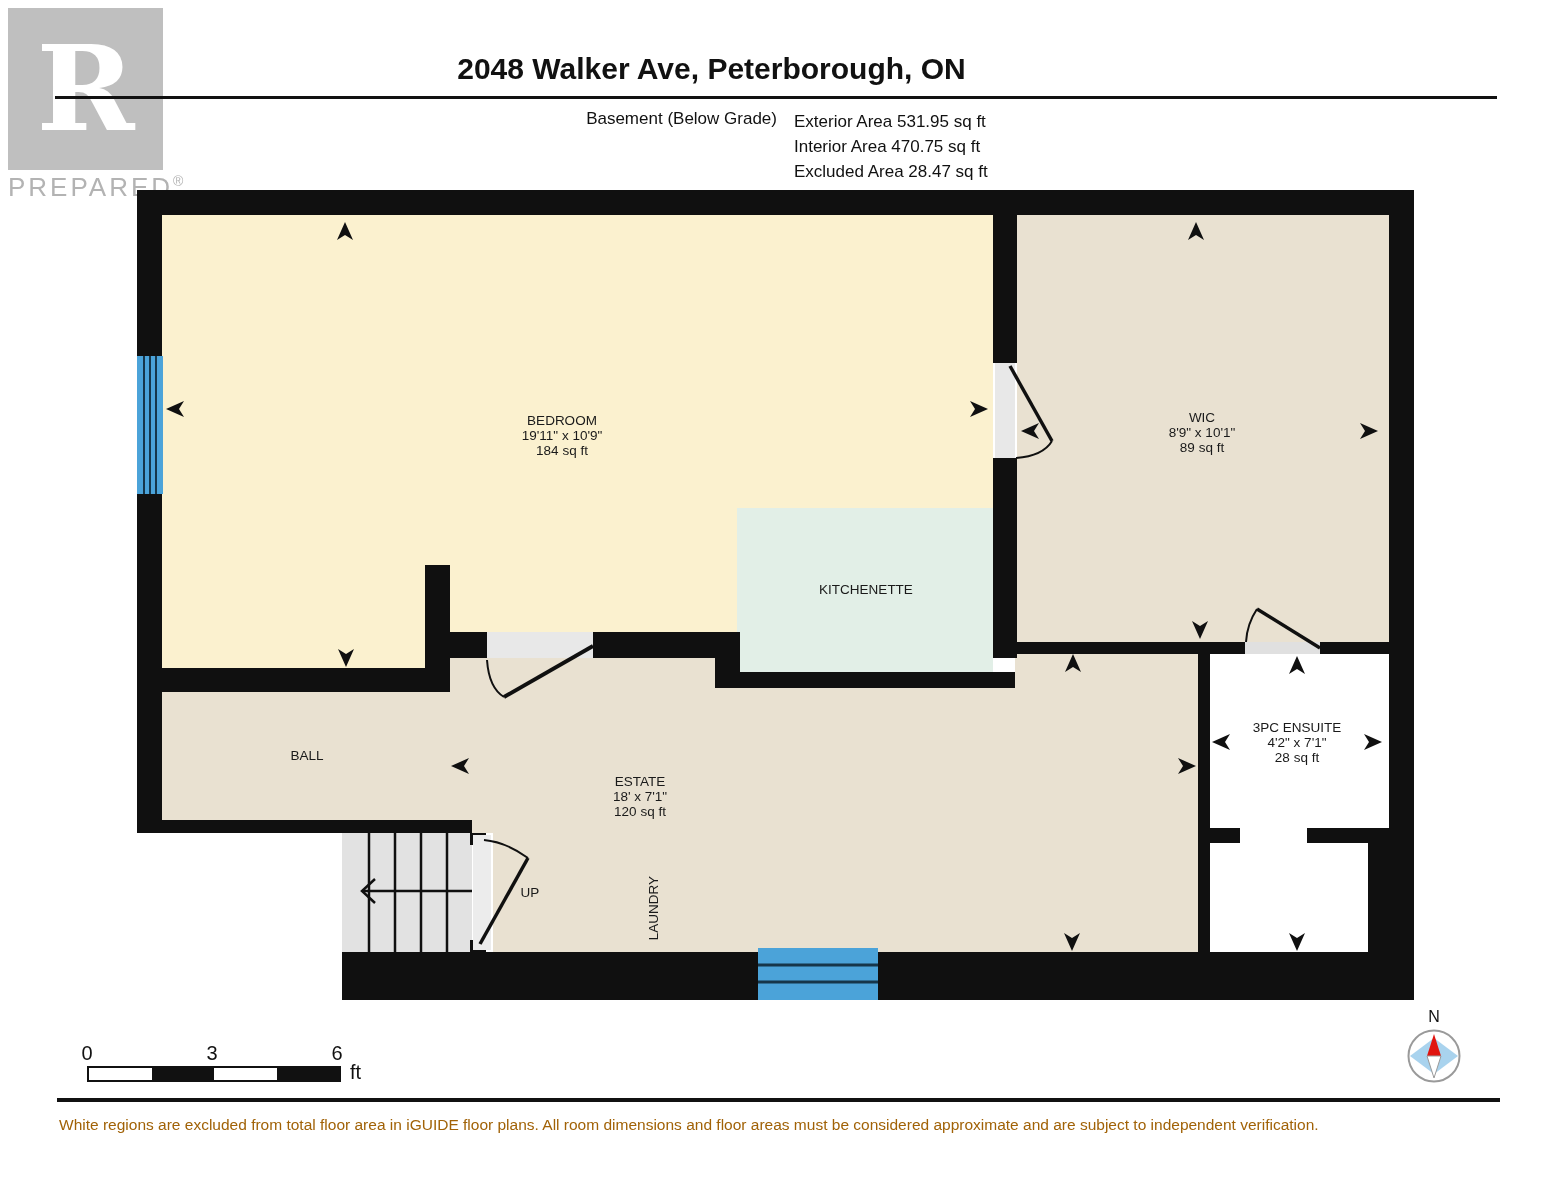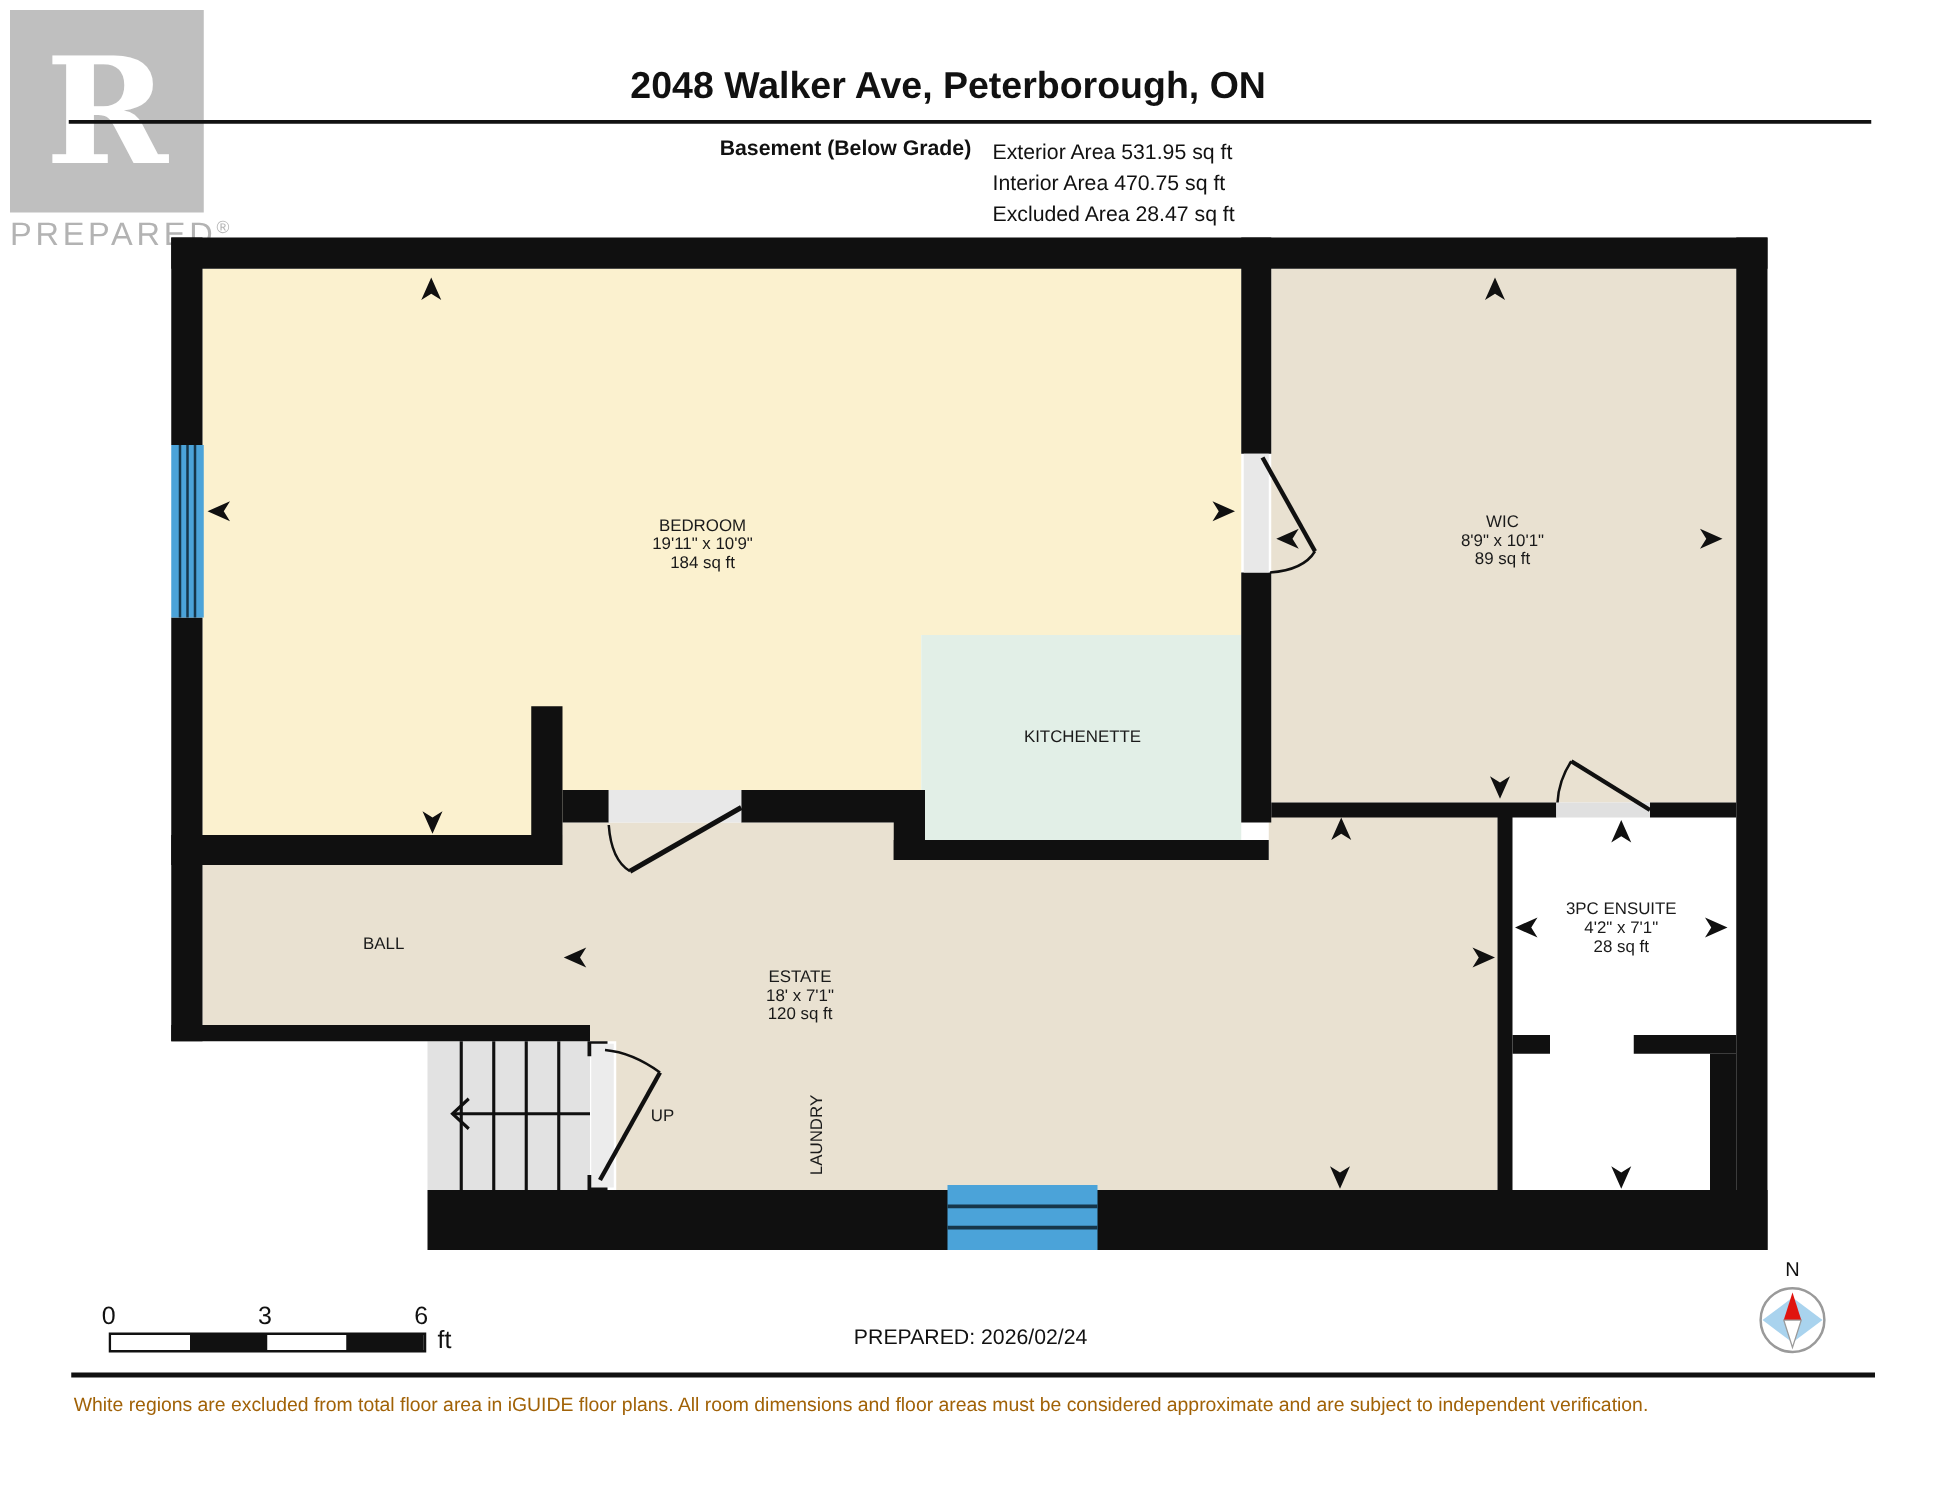--- a/index.html
+++ b/index.html
@@ -4,23 +4,23 @@
 <style>
   html,body{margin:0;padding:0;background:#fff;}
   body{font-family:"Liberation Sans", sans-serif;color:#111;}
   #stage{position:relative;width:1553px;height:1200px;background:#fff;overflow:hidden;}
   .abs{position:absolute;}
   
   #logo-box{left:8px;top:8px;width:155px;height:162px;background:#bfbfbf;display:flex;align-items:center;justify-content:center;z-index:1;}
   #logo-letter{font-family:"DejaVu Serif", serif;font-weight:bold;font-size:118px;color:#fff;line-height:1;}
   #logo-word{left:8px;top:172px;font-size:26px;letter-spacing:3px;color:#b3b3b3;z-index:1;}
   #logo-word sup{font-size:14px;}
-  #page-title{left:0;top:52px;width:1423px;text-align:center;font-size:30px;font-weight:bold;z-index:2;margin-left:47px;}
+  #page-title{left:0;top:52px;width:1423px;text-align:center;font-size:30px;font-weight:bold;z-index:2;}
   #header-rule{left:55px;top:96px;width:1442px;height:3px;background:#111;z-index:2;}
-  #floor-label{right:776px;top:109px;font-size:17px;font-weight:bold;text-align:right;white-space:nowrap;z-index:2;}
+  #floor-label{right:776px;top:109px;font-size:17px;font-weight:normal;text-align:right;white-space:nowrap;z-index:2;}
   #area-lines{left:794px;top:109px;font-size:17px;line-height:25px;z-index:2;}
   
   #plan{left:0;top:0;z-index:1;}
   
   .room-label{transform:translate(-50%,-50%);text-align:center;font-size:13.5px;line-height:15px;color:#1a1a1a;white-space:nowrap;z-index:3;}
   .room-label span{display:block;}
   #label-laundry{transform:translate(-50%,-50%) rotate(-90deg);}
   
   .scale-tick{transform:translateX(-50%);top:1042px;font-size:20px;z-index:2;}
   #scale-bar{left:87px;top:1066px;width:250px;height:12px;border:2px solid #111;display:flex;z-index:2;}
@@ -189,21 +189,20 @@
   <div class="abs scale-tick" style="left:212px;">3</div>
   <div class="abs scale-tick" style="left:337px;">6</div>
   <div class="abs" id="scale-bar">
     <div class="seg" style="background:#fff;"></div>
     <div class="seg" style="background:#111;"></div>
     <div class="seg" style="background:#fff;"></div>
     <div class="seg" style="background:#111;"></div>
   </div>
   <div class="abs" id="scale-ft">ft</div>
 
-  <div class="abs" id="prepared">PREPARED: 2026/02/24</div>
 
   <div class="abs" id="compass-n">N</div>
   <svg class="abs" id="compass" width="56" height="56" viewBox="0 0 56 56">
     <circle cx="28" cy="28" r="25.5" fill="#ffffff" stroke="#9a9a9a" stroke-width="2"></circle>
     <polygon points="4,28 28,10 52,28 28,46" fill="#A9D3EE"></polygon>
     <polygon points="28,6 21,28 35,28" fill="#E0140F"></polygon>
     <polygon points="28,50 21,28 35,28" fill="#ffffff" stroke="#9a9a9a" stroke-width="1"></polygon>
   </svg>
 
   <div class="abs" id="footer-rule"></div>

